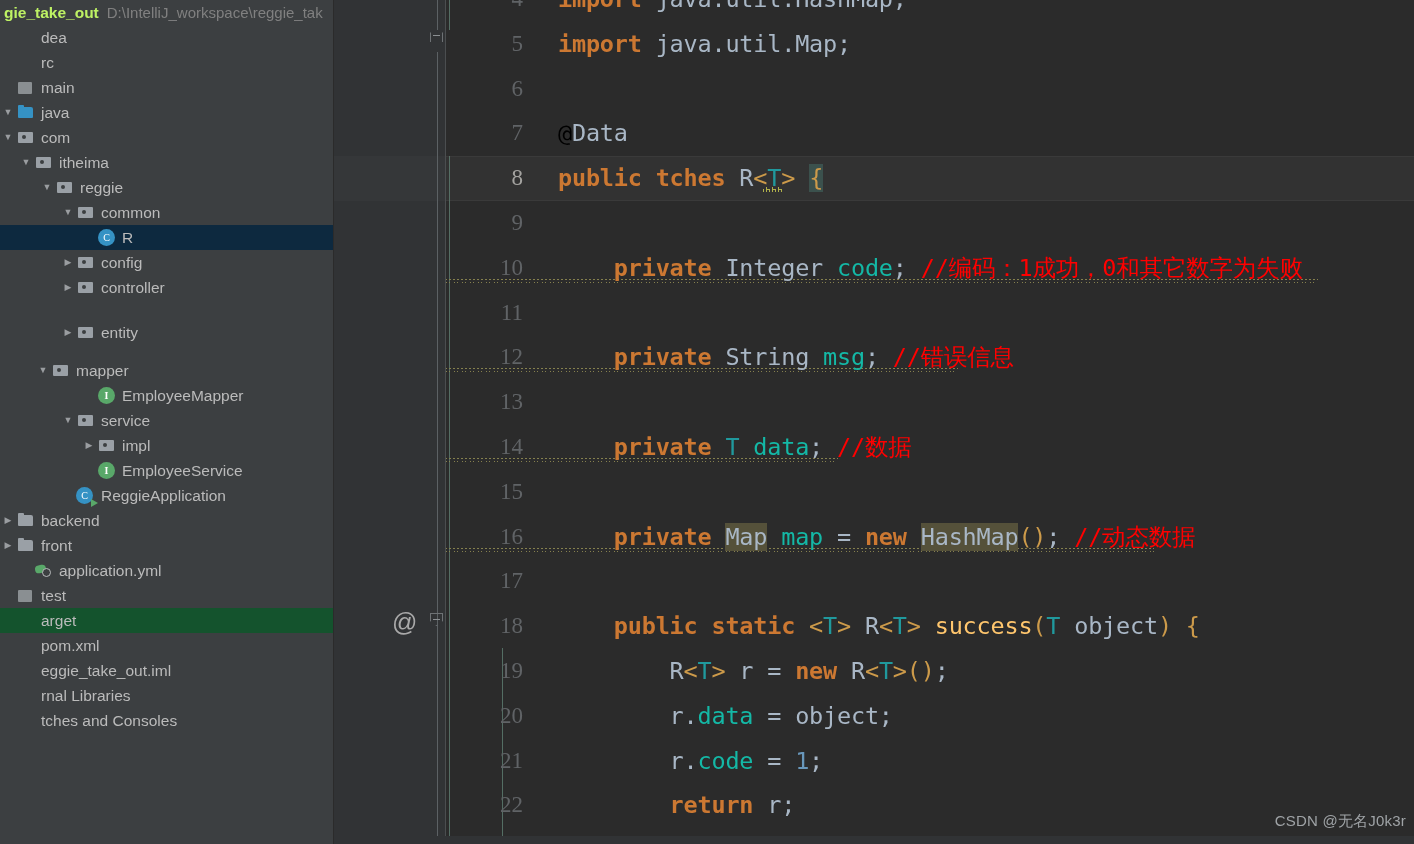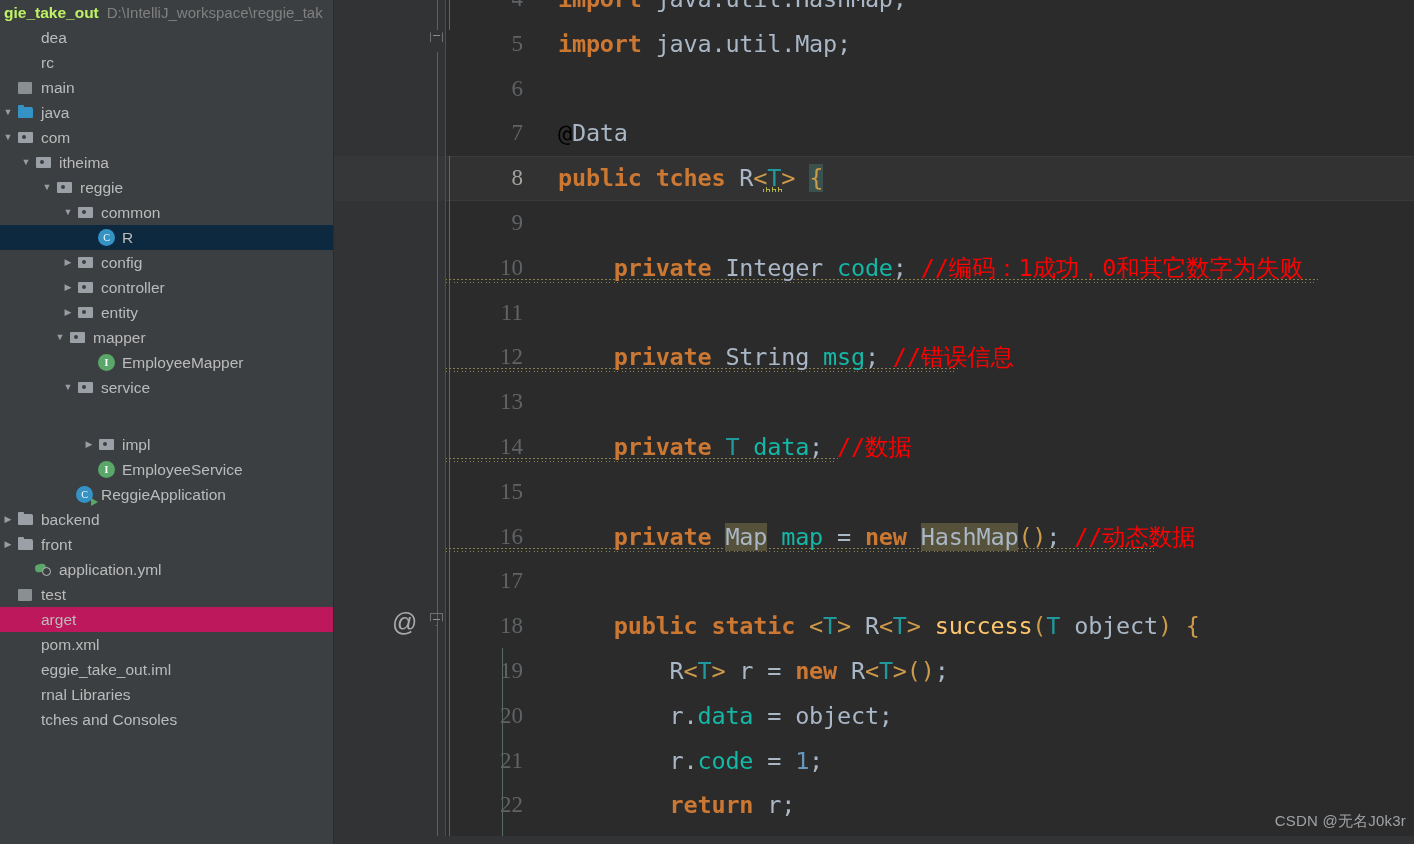--- a/index.html
+++ b/index.html
@@ -48,21 +48,21 @@
     font-size: 15.5px;
     color: #b8bcbd;
     position: relative;
     padding-left: 0;
     box-sizing: border-box;
   }
   .tree-row.sel {
     background: #0d293f;
   }
   .tree-row.excluded {
-    background: #be185d;
+    background: #14532d;
   }
   .tw-arrow {
     width: 16px;
     flex: 0 0 16px;
     text-align: center;
     color: #9a9da0;
     font-size: 9px;
     line-height: 25px;
   }
   .tw-arrow.down::before { content: "\25BC"; }
@@ -509,49 +509,49 @@
           </span>
           <span class="tw-label">config</span>
         </div>
         <div class="tree-row" style="padding-left: 60px;">
           <span class="tw-arrow right"></span>
           <span class="tw-icon">
             <span class="ic ic-pkg"></span>
           </span>
           <span class="tw-label">controller</span>
         </div>
-        <div class="tree-row" style="padding-left: 60px;">
+        <div class="tree-row" style="padding-left: 60px; margin-top: 20px;">
           <span class="tw-arrow right"></span>
           <span class="tw-icon">
             <span class="ic ic-pkg"></span>
           </span>
           <span class="tw-label">entity</span>
         </div>
-        <div class="tree-row" style="padding-left: 52px;">
+        <div class="tree-row" style="padding-left: 35px; margin-top: 13px;">
           <span class="tw-arrow down"></span>
           <span class="tw-icon">
             <span class="ic ic-pkg"></span>
           </span>
           <span class="tw-label">mapper</span>
         </div>
         <div class="tree-row" style="padding-left: 81px;">
           <span class="tw-arrow none"></span>
           <span class="tw-icon">
             <span class="ic ic-iface"></span>
           </span>
           <span class="tw-label">EmployeeMapper</span>
         </div>
         <div class="tree-row" style="padding-left: 60px;">
           <span class="tw-arrow down"></span>
           <span class="tw-icon">
             <span class="ic ic-pkg"></span>
           </span>
           <span class="tw-label">service</span>
         </div>
-        <div class="tree-row" style="padding-left: 81px; margin-top: 32px;">
+        <div class="tree-row" style="padding-left: 81px;">
           <span class="tw-arrow right"></span>
           <span class="tw-icon">
             <span class="ic ic-pkg"></span>
           </span>
           <span class="tw-label">impl</span>
         </div>
         <div class="tree-row" style="padding-left: 81px;">
           <span class="tw-arrow none"></span>
           <span class="tw-icon">
             <span class="ic ic-iface"></span>

